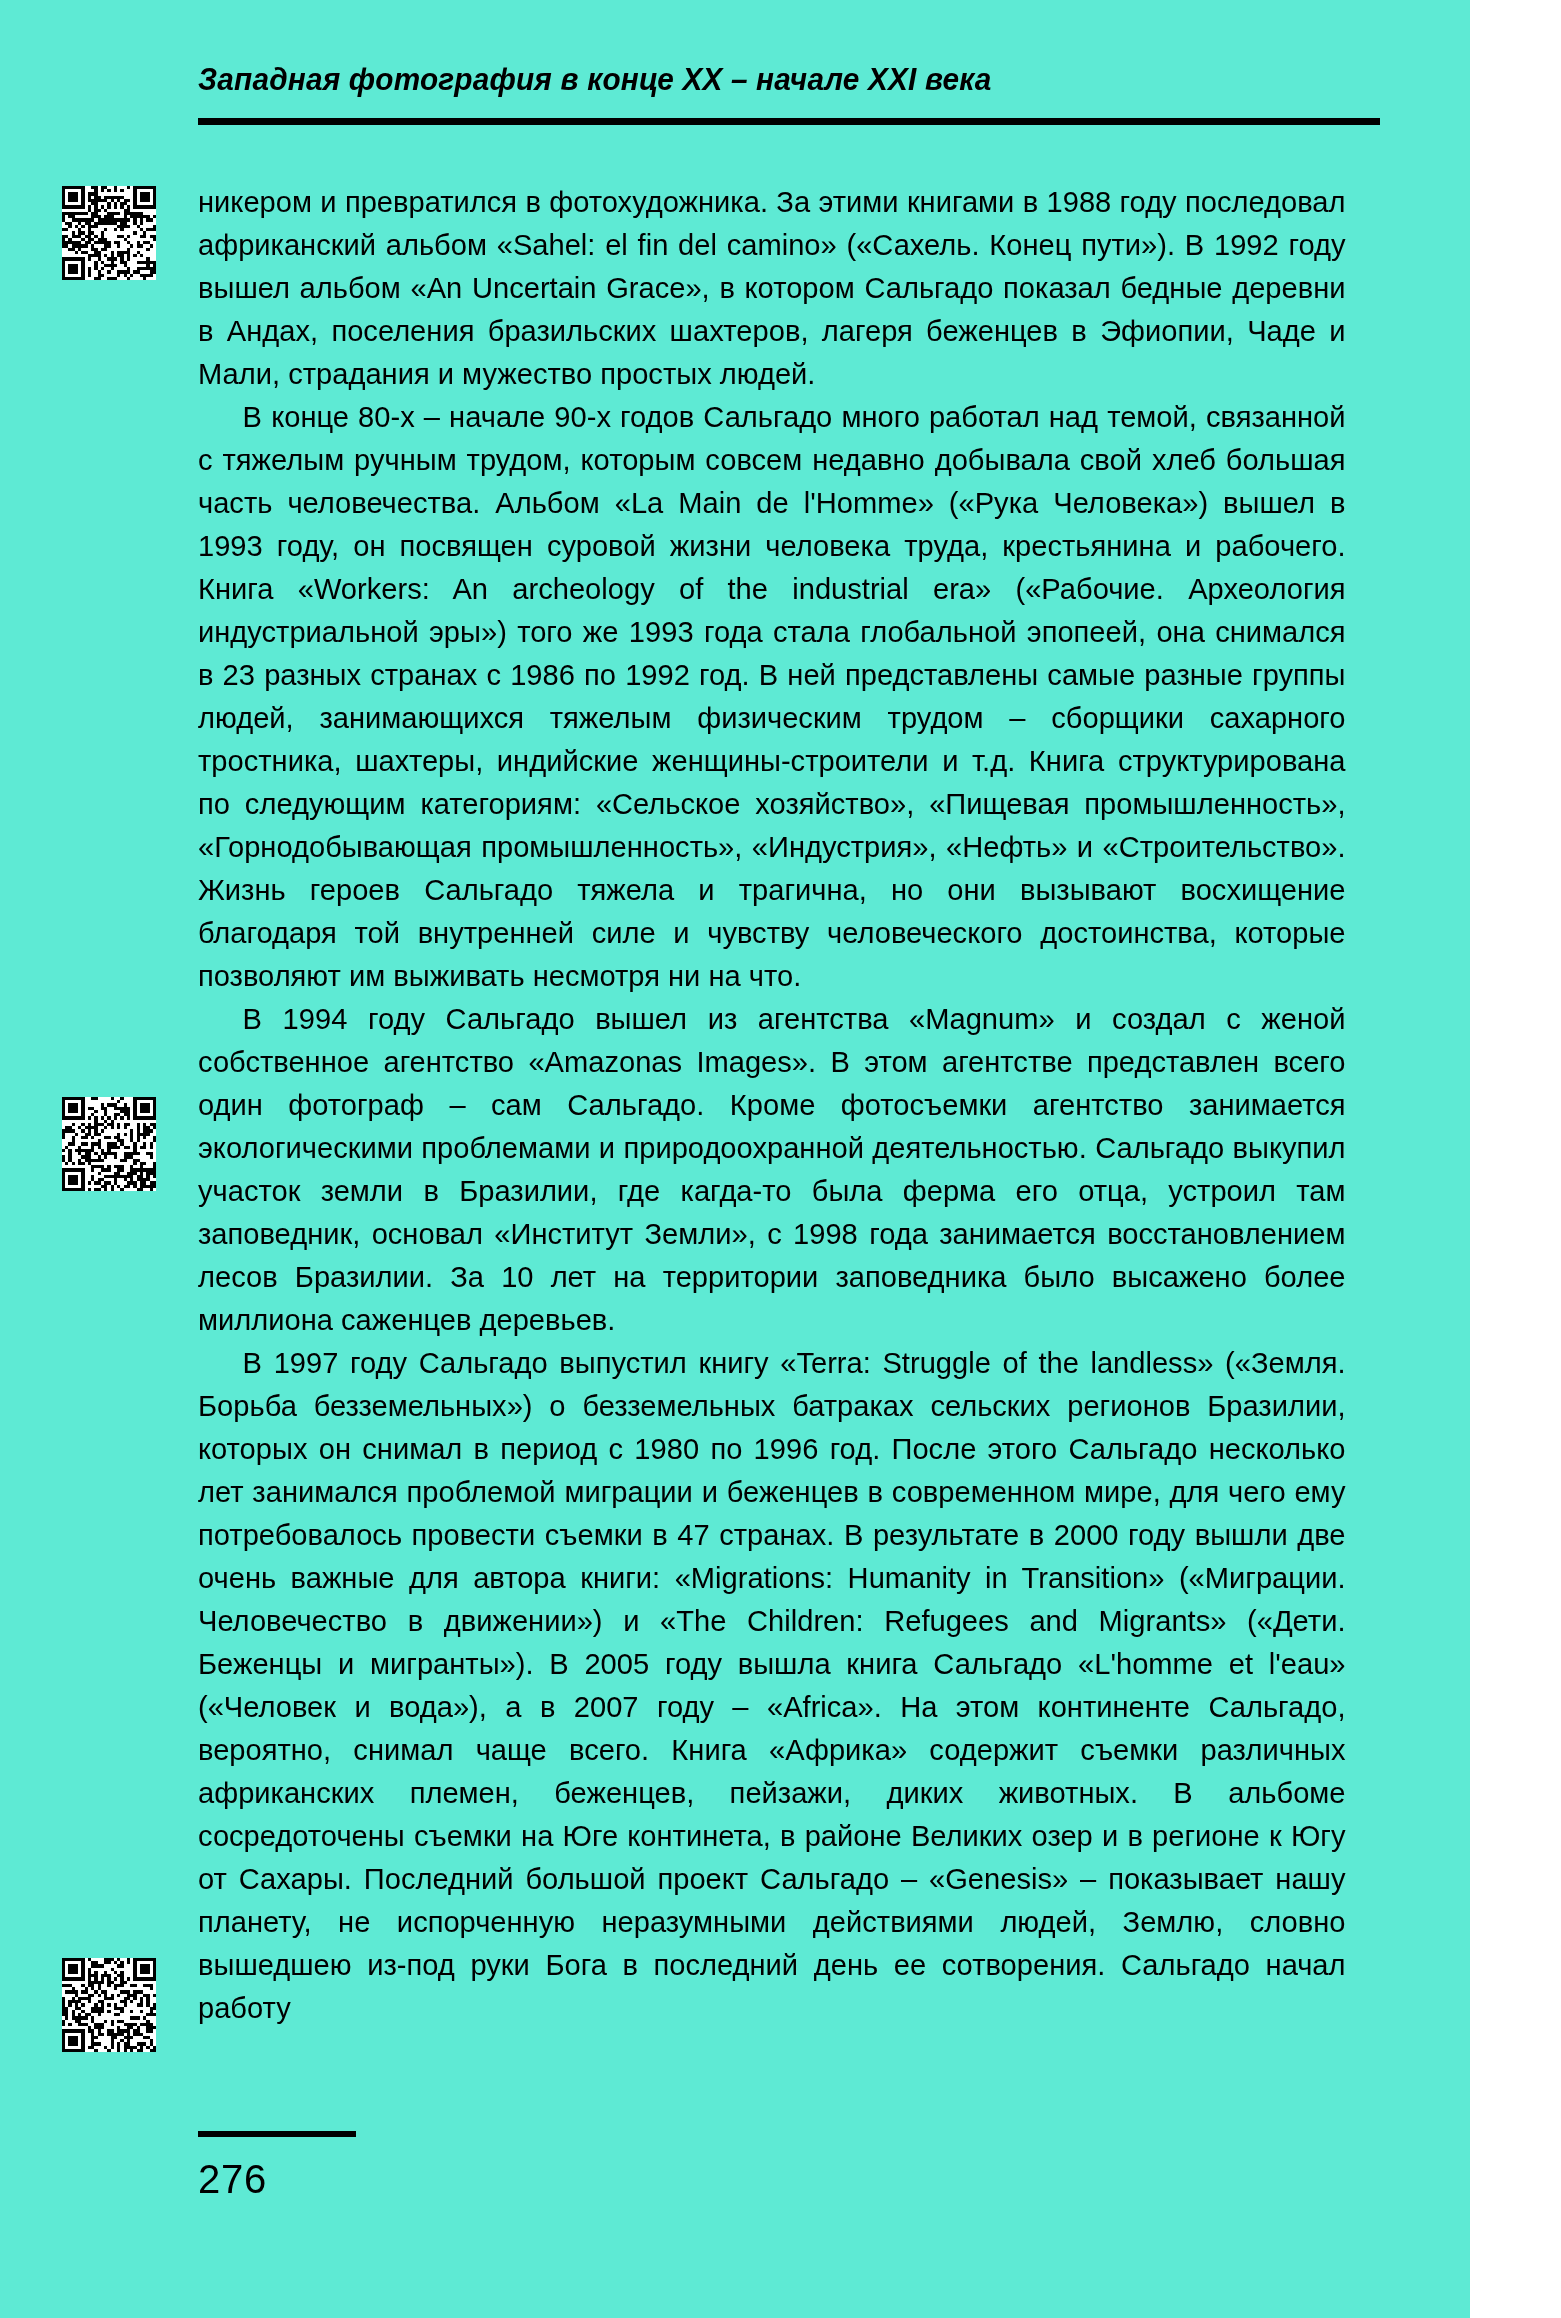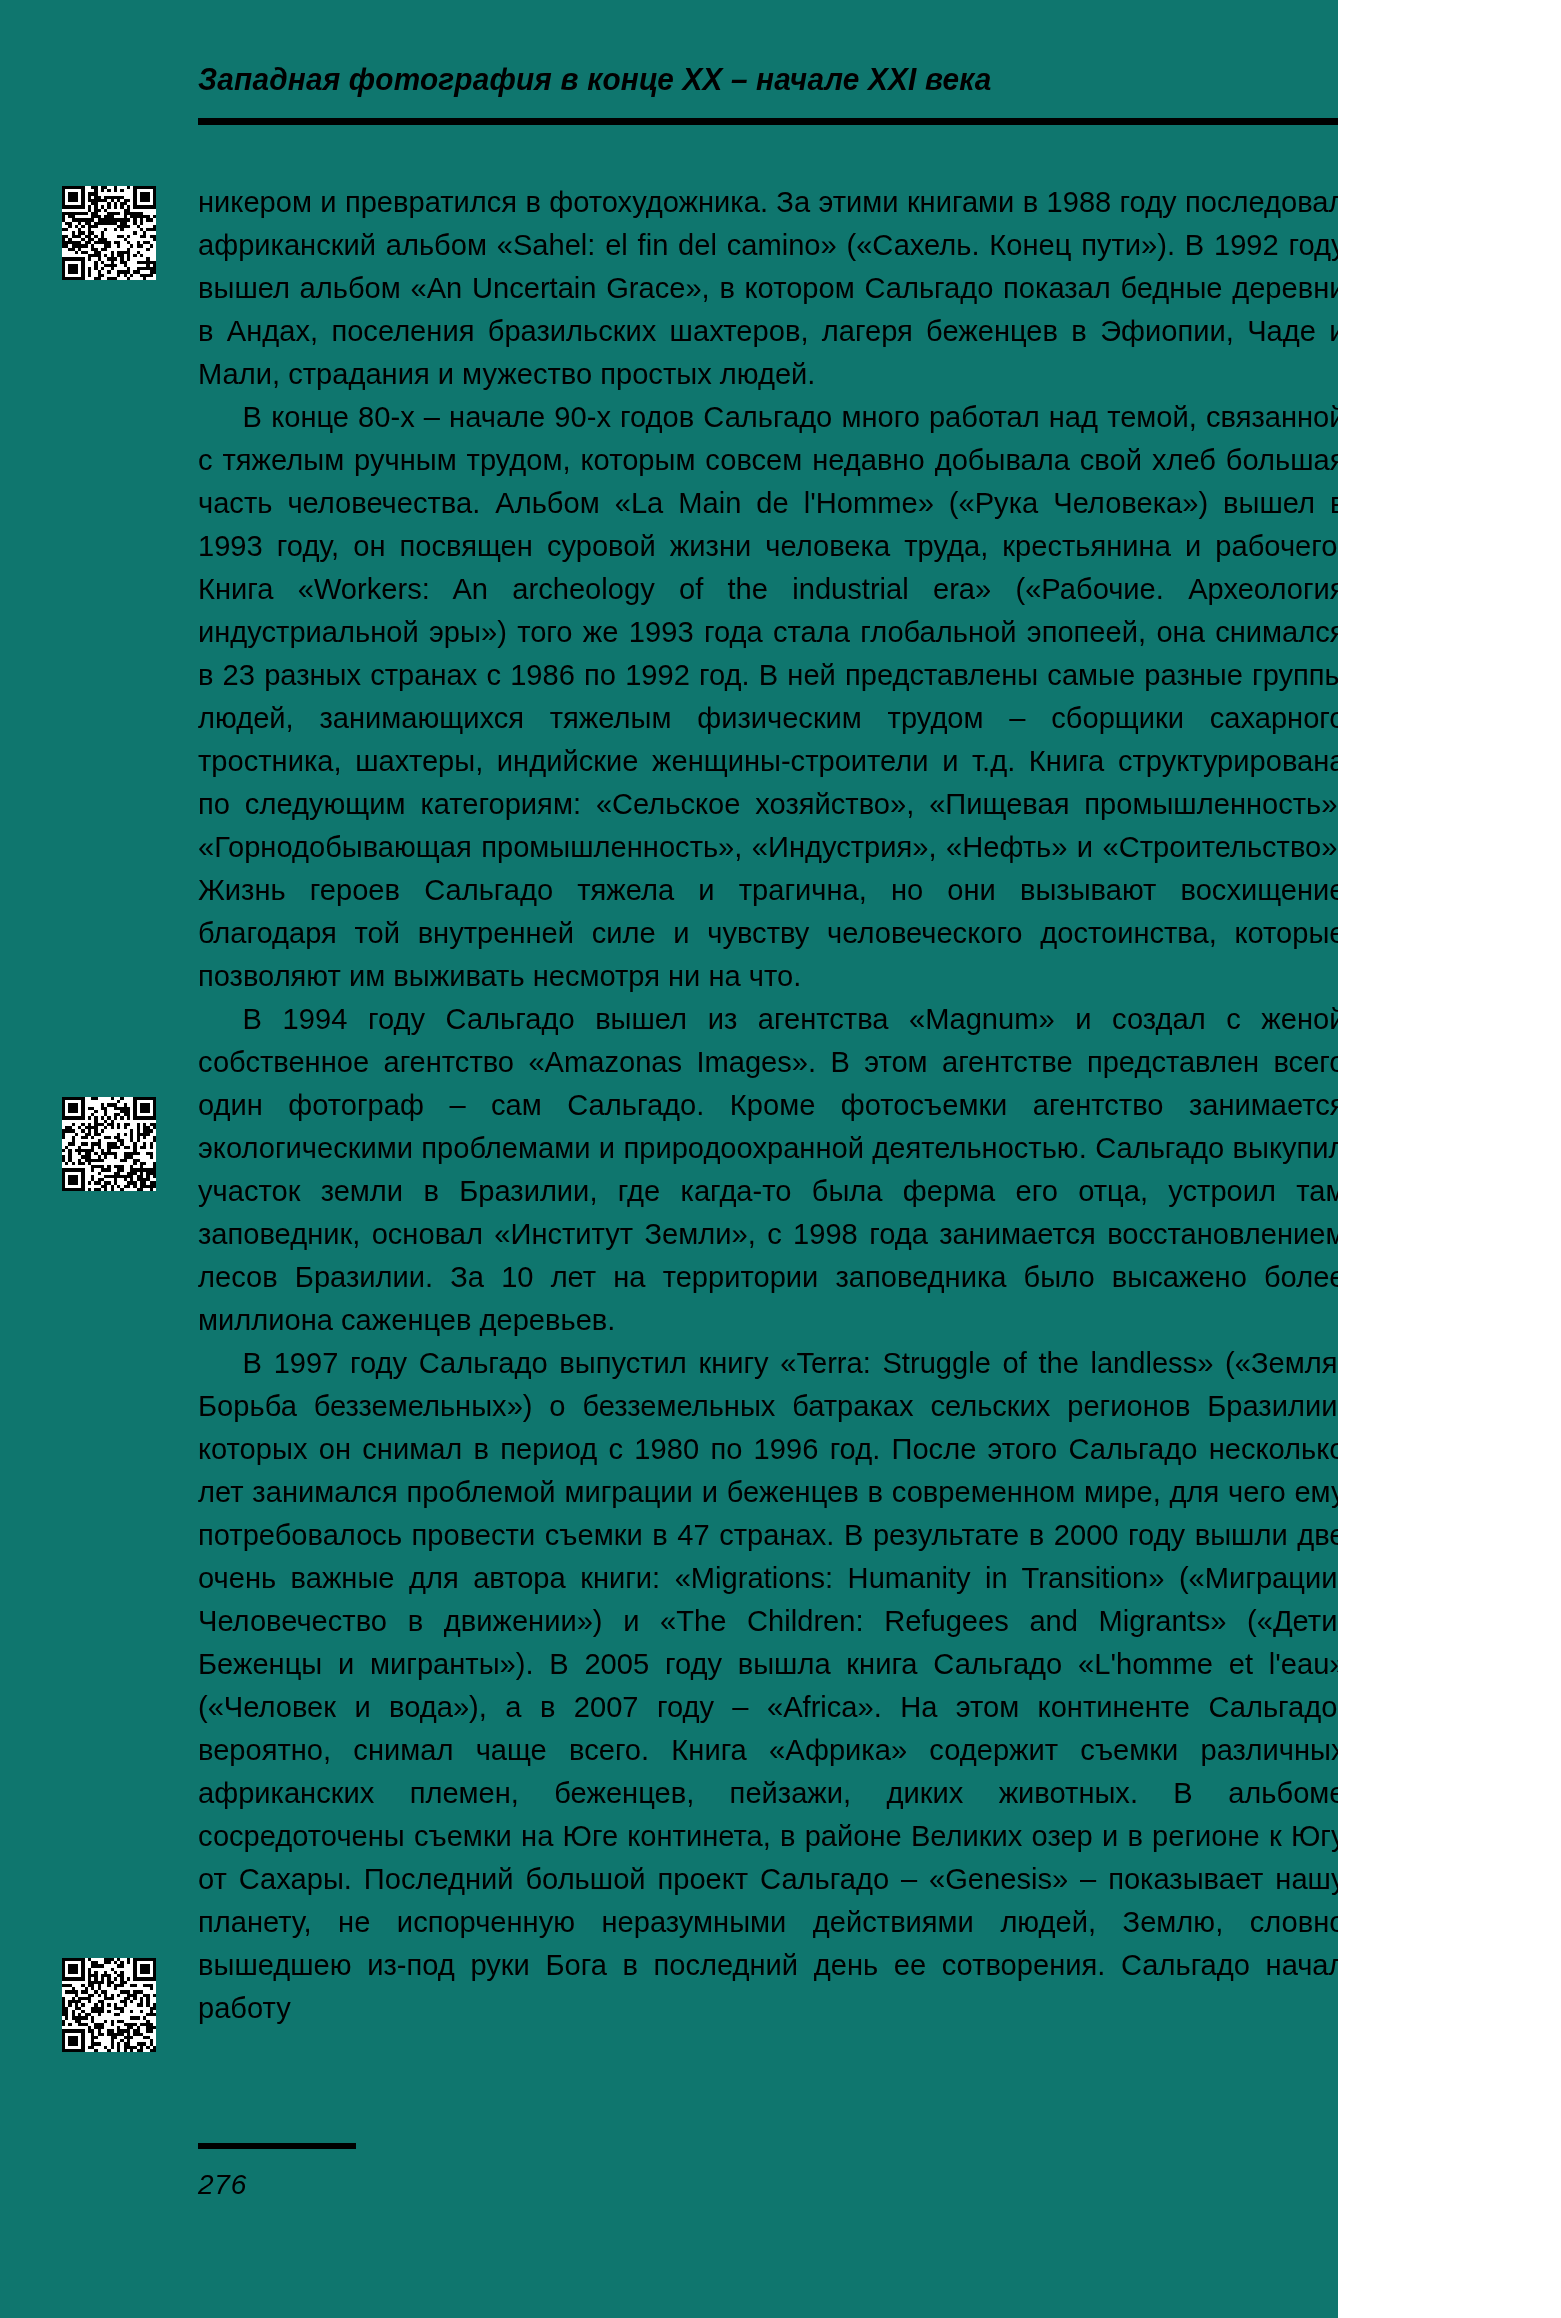--- a/index.html
+++ b/index.html
@@ -7,23 +7,23 @@
     margin: 0;
     padding: 0;
     background: #ffffff;
   }
   body {
     font-family: "Liberation Sans", sans-serif;
     color: #000000;
   }
   .page {
     position: relative;
-    width: 1338px;
+    width: 1470px;
     height: 2319px;
-    background: #0f766e;
+    background: #5eead4;
     overflow: hidden;
     box-sizing: border-box;
   }
 
   
   .header-block {
     position: absolute;
     left: 198px;
     top: 62px;
     width: 1183px;
@@ -85,24 +85,23 @@
     bottom: 120px;
     width: 319px;
   }
   .footer-rule {
     width: 158px;
     height: 6.4px;
     background: #000000;
   }
   .page-number {
     margin-top: 22px;
-    font-size: 28px;
+    font-size: 40px;
     line-height: 1;
     letter-spacing: 0.8px;
-    font-style: italic;
   }
 </style>
 </head>
 <body>
 
 <div class="page">
 
   <div class="header-block">
     <div class="running-header">Западная фотография в конце XX – начале XXI века</div>
     <div class="header-rule"></div>

